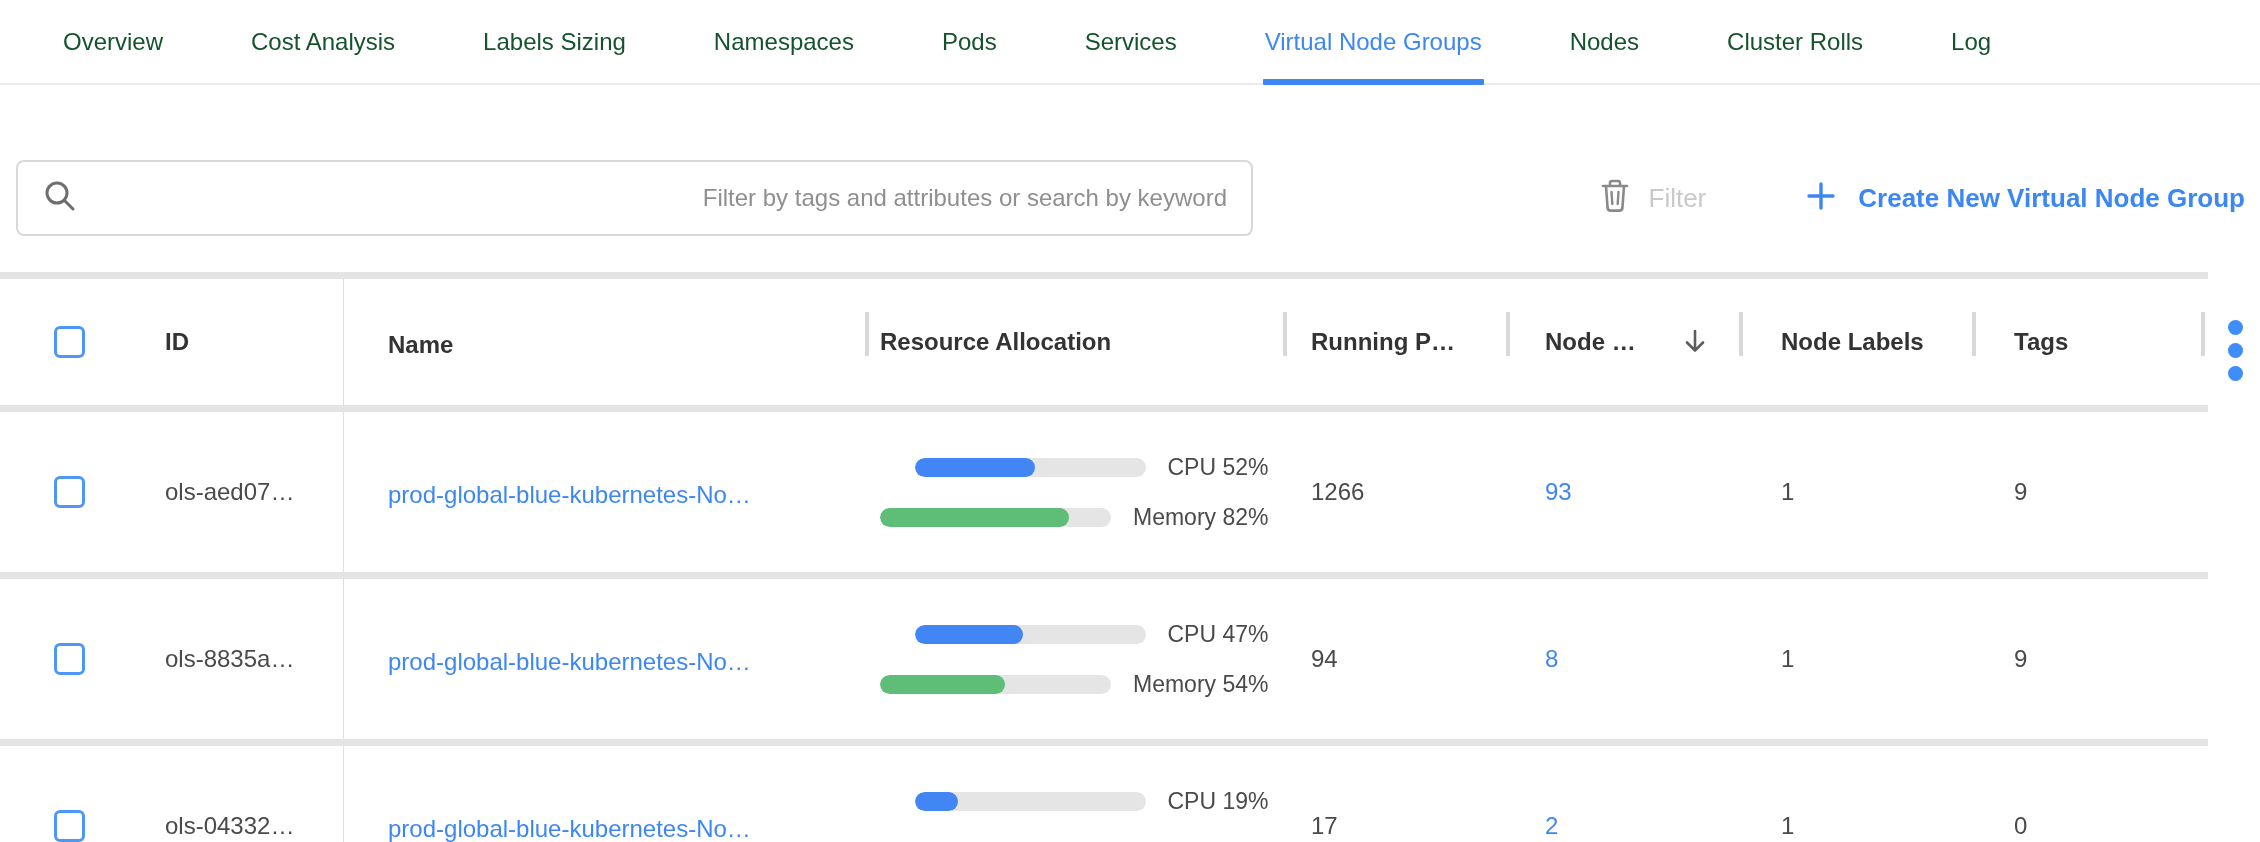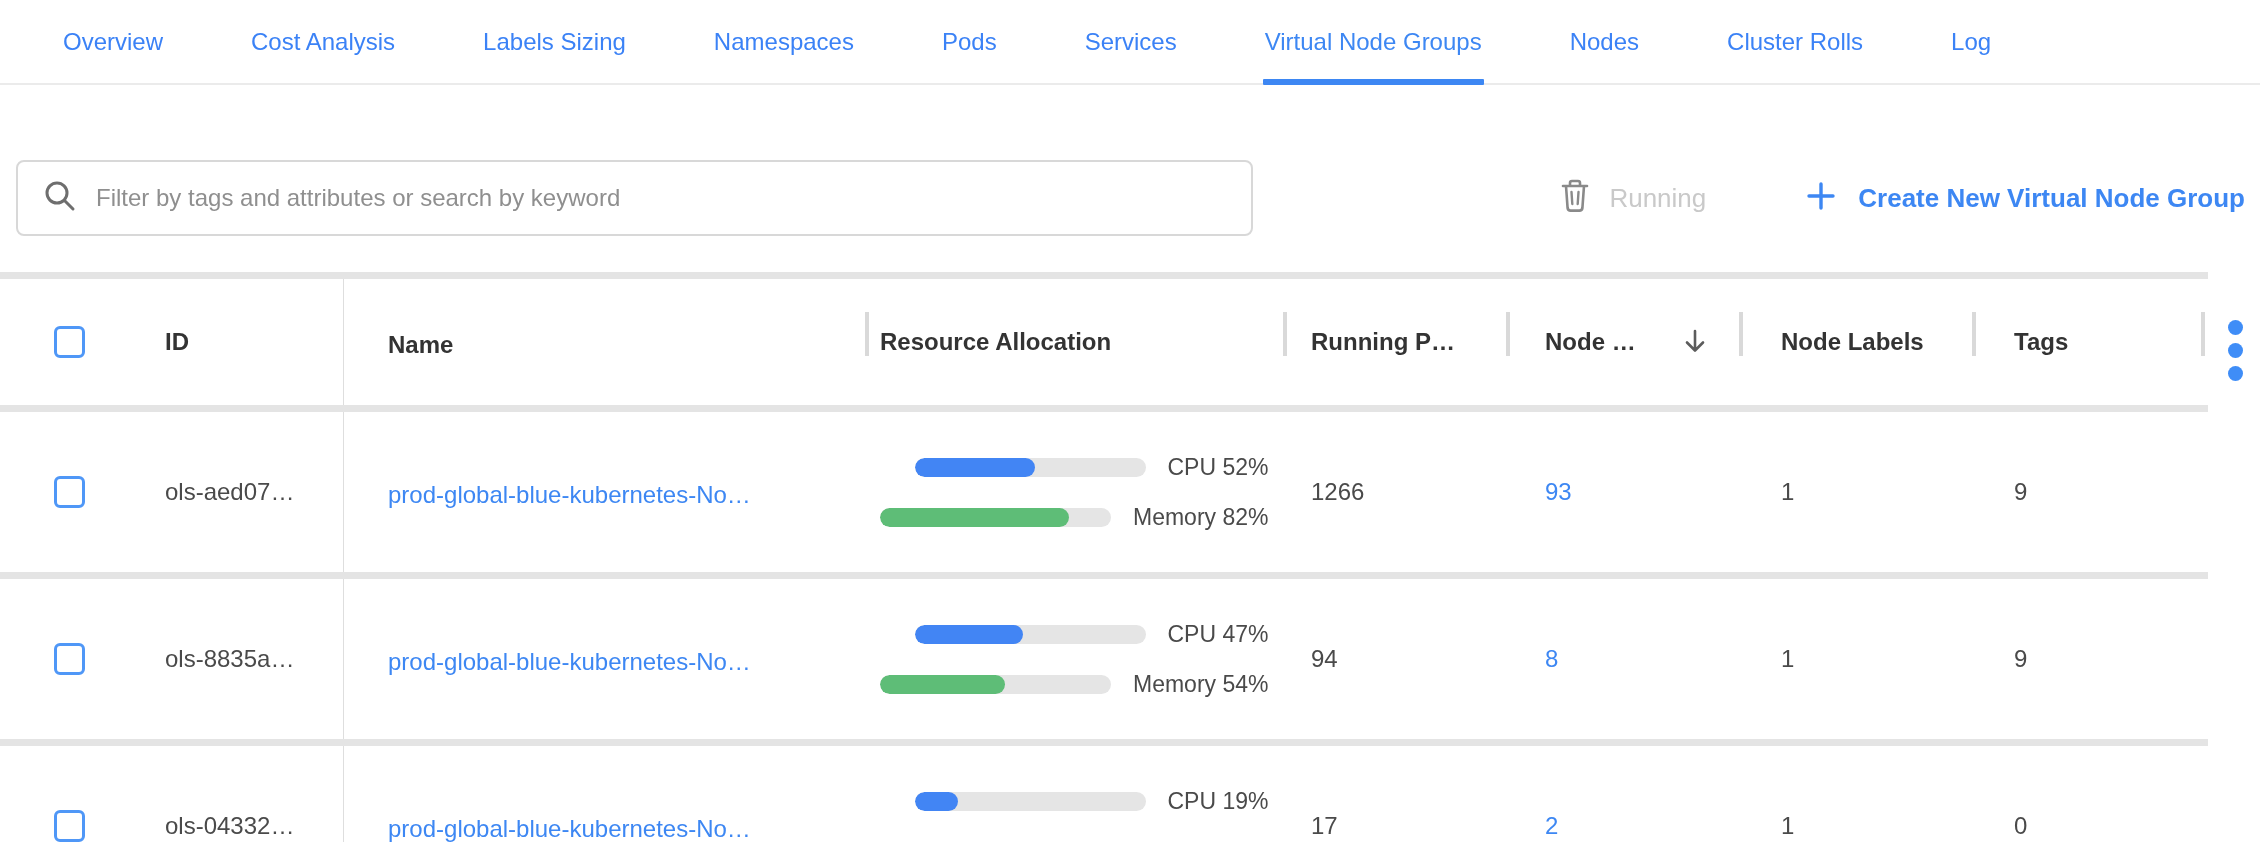--- a/index.html
+++ b/index.html
@@ -11,38 +11,38 @@
   }
 
   
   .tabbar {
     position:absolute; top:0; left:0; width:2260px; height:85px;
     border-bottom:2px solid #ebebeb;
     display:flex; align-items:stretch; gap:88px; padding-left:63px;
   }
   .tab {
     position:relative; display:flex; align-items:center;
-    font-size:24px; color:#3b82f6; cursor:pointer; white-space:nowrap;
+    font-size:24px; color:#14532d; cursor:pointer; white-space:nowrap;
   }
   .tab.active { color:#3d87f3; }
   .tab.active::after {
     content:""; position:absolute; left:-2px; right:-2px; bottom:-2px;
     height:6px; background:#3d87f3; border-radius:1px;
   }
 
   
   .toolbar { position:absolute; top:160px; left:0; width:2260px; height:76px; }
   .filter-box {
     position:absolute; left:16px; top:0; width:1237px; height:76px;
     border:2px solid #d8d8d8; border-radius:8px; background:#fff;
     display:flex; align-items:center; padding:0 24px;
   }
   .filter-box input {
     border:none; outline:none; flex:1; font-size:24px;
-    font-family:"Liberation Sans", sans-serif; color:#3b82f6; margin-left:18px;
+    font-family:"Liberation Sans", sans-serif; color:#3b82f6; margin-left:18px;text-align:right;
   }
   .filter-box input::placeholder { color:#8f8f8f; }
   .right-actions {
     position:absolute; right:15px; top:0; height:76px;
     display:flex; align-items:center;
   }
   .delete-btn {
     display:flex; align-items:center; gap:18px; cursor:default;
   }
   .delete-btn .label { font-size:26px; color:#c9c9c9; }
@@ -153,21 +153,21 @@
   <div class="right-actions">
     <div class="delete-btn" aria-disabled="true">
       <span>
         <svg width="32" height="36" viewBox="0 0 32 36" fill="none">
           <path d="M4 8 h24" stroke="#8a8a8a" stroke-width="2.6" stroke-linecap="round"></path>
           <path d="M11 8 V5 a2 2 0 0 1 2-2 h6 a2 2 0 0 1 2 2 V8" stroke="#8a8a8a" stroke-width="2.6"></path>
           <path d="M7 8 l1.6 22 a3 3 0 0 0 3 2.6 h8.8 a3 3 0 0 0 3-2.6 L25 8" stroke="#8a8a8a" stroke-width="2.6"></path>
           <path d="M12.5 14 l0.8 12 M19.5 14 l-0.8 12" stroke="#8a8a8a" stroke-width="2.4" stroke-linecap="round"></path>
         </svg>
       </span>
-      <span class="label">Running</span>
+      <span class="label">Filter</span>
     </div>
 
     <div class="create-btn">
       <span>
         <svg width="30" height="30" viewBox="0 0 30 30" fill="none">
           <path d="M15 3 v24 M3 15 h24" stroke="#3d87f3" stroke-width="3.4" stroke-linecap="round"></path>
         </svg>
       </span>
       <span class="label">Create New Virtual Node Group</span>
     </div>

